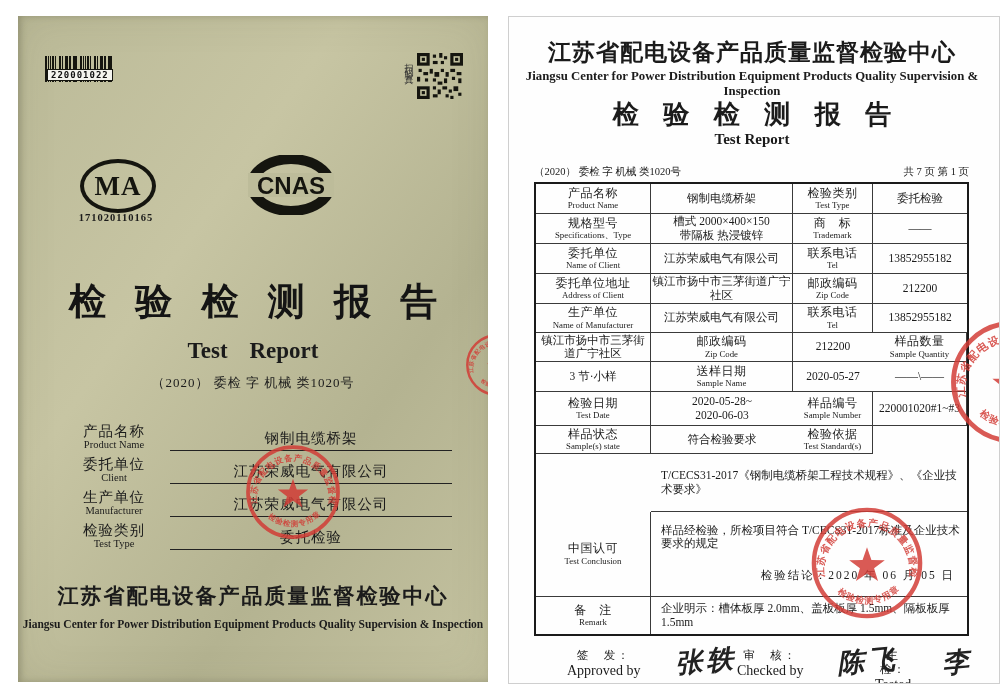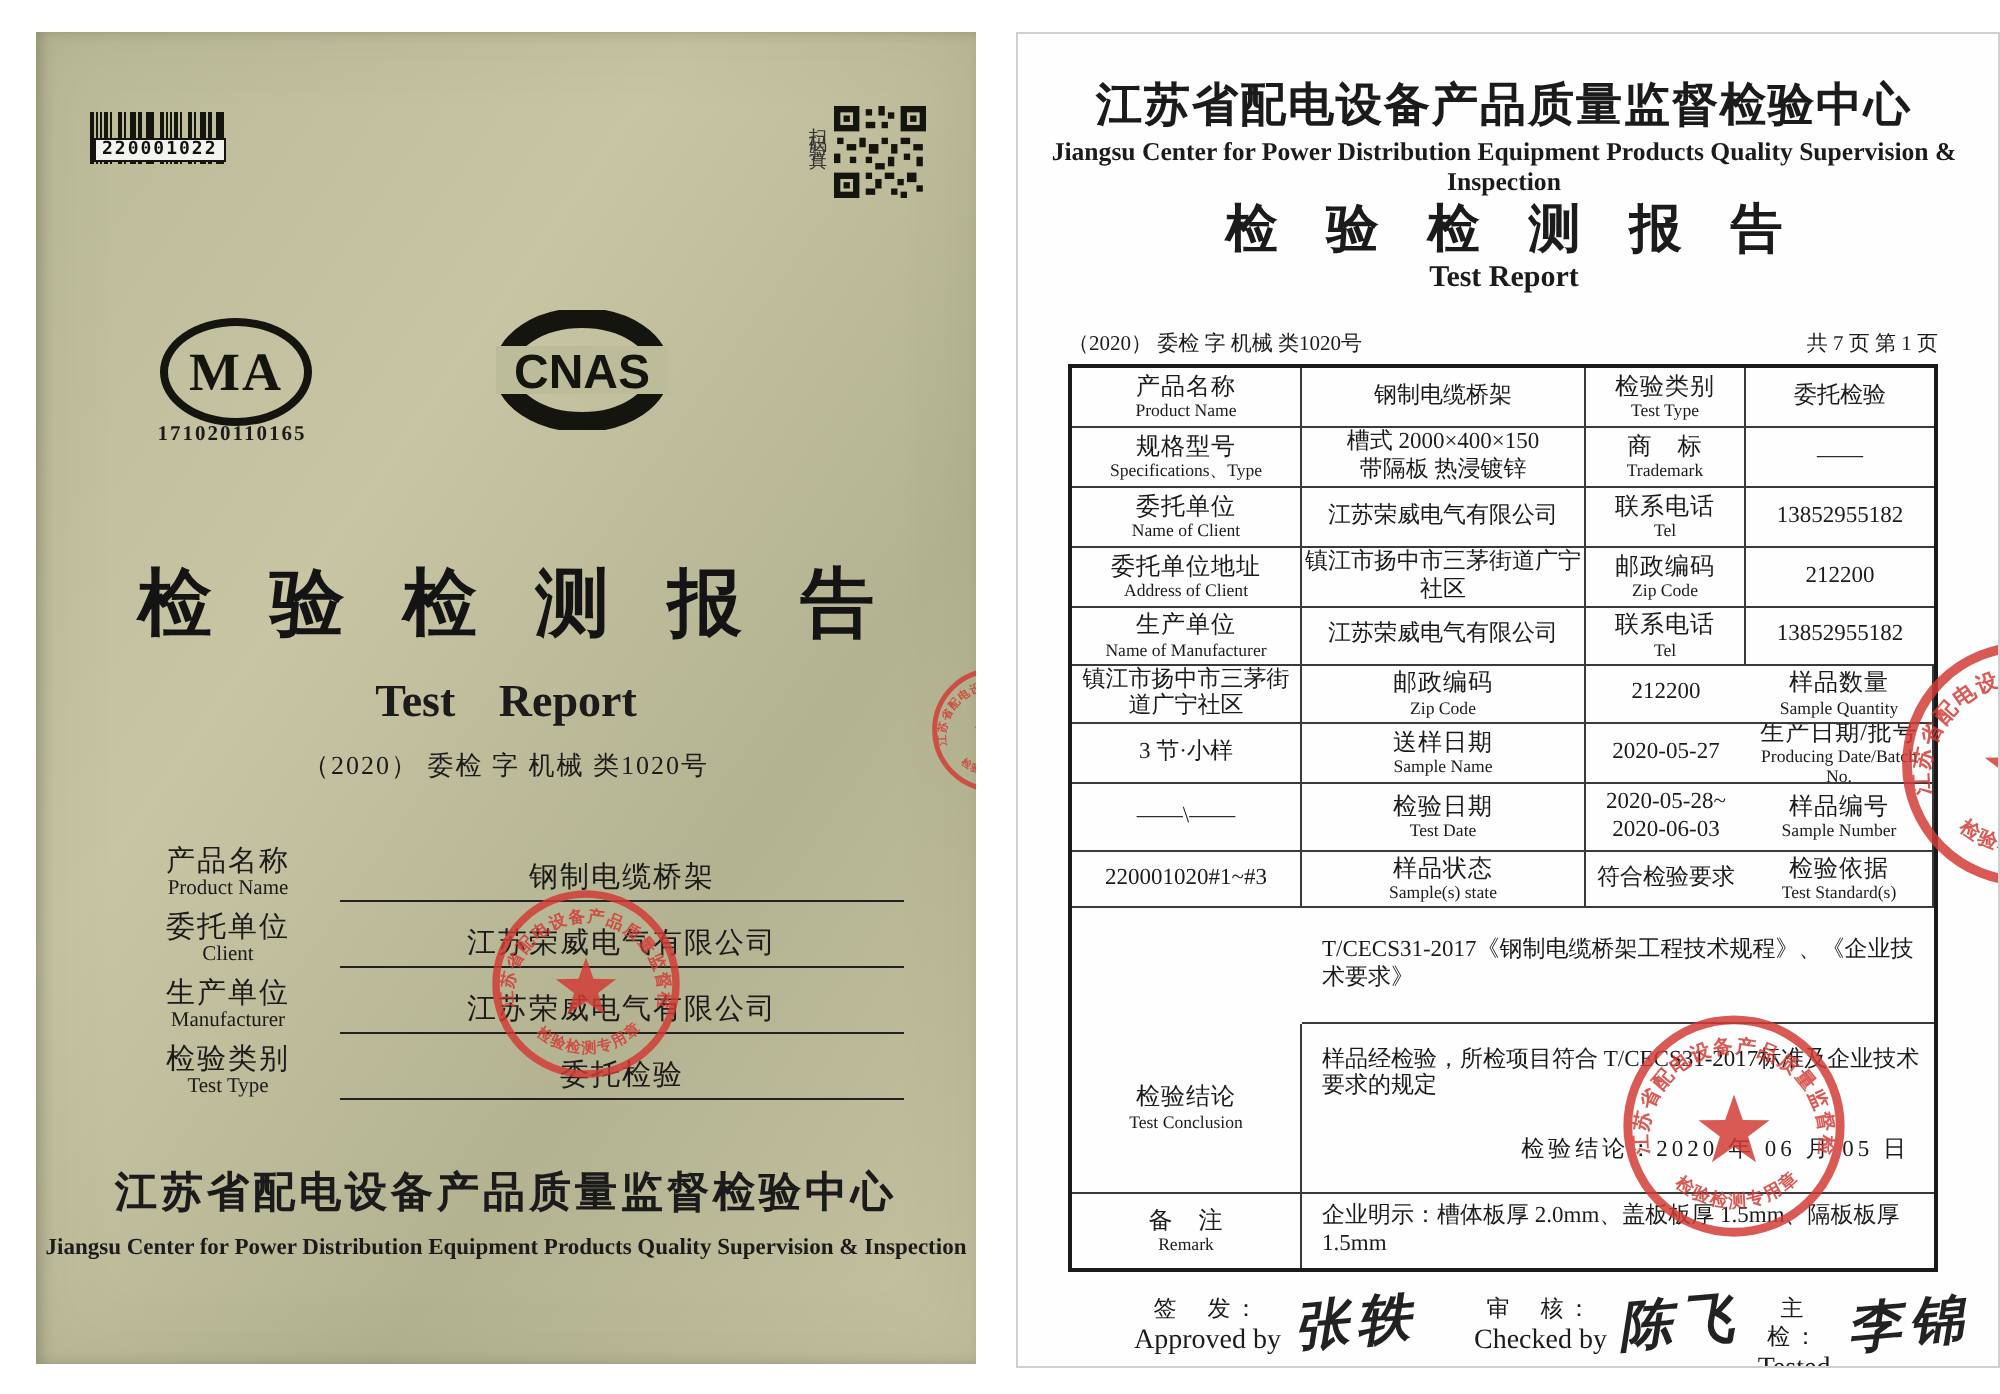--- a/index.html
+++ b/index.html
@@ -71,21 +71,21 @@
   .tc.noB{border-bottom:none;}
   .lcn{font-size:12px;letter-spacing:.5px;}
   .len{font-size:8.8px;}
   .val{font-size:11.5px;}
   .tc.merge{grid-column:2/5;}
   .tc.left{align-items:flex-start;text-align:left;padding-left:10px;box-sizing:border-box;}
   .conc-cell{position:relative;}
   .conc-text{position:absolute;left:10px;right:6px;top:12px;text-align:left;font-size:11.5px;}
   .conc-date{position:absolute;right:12px;bottom:14px;font-size:11.5px;letter-spacing:2px;}
   .sigrow{position:absolute;left:0;top:626px;width:492px;height:42px;}
-  .siggroup{position:absolute;display:flex;align-items:flex-start;}
+  .siggroup{position:absolute;display:flex;align-items:flex-start;gap:28px;}
   .sl{line-height:1.2;text-align:center;padding-top:6px;}
   .sl-cn{font-size:11.5px;letter-spacing:2px;}
   .sl-en{font-size:14px;text-align:center;}
   .signame{font-size:27px;font-style:italic;transform:rotate(-5deg);margin-left:6px;color:#222;
     font-weight:600;letter-spacing:4px;}
 
   
   .stamp{position:absolute;opacity:.84;}
 </style>
 </head>
@@ -320,24 +320,20 @@
       </div>
     <div class="tc">
         <div class="lcn">送样日期</div>
         <div class="len">Sample Name</div>
       </div>
     <div class="tc noR">
         <div class="val">2020-05-27</div>
       </div>
 
     <div class="tc">
-        <div class="lcn">生产日期/批号</div>
-        <div class="len">Producing Date/Batch No.</div>
-      </div>
-    <div class="tc">
         <div class="val">——\——</div>
       </div>
     <div class="tc">
         <div class="lcn">检验日期</div>
         <div class="len">Test Date</div>
       </div>
     <div class="tc noR">
         <div class="val">2020-05-28~</div>
         <div class="val">2020-06-03</div>
       </div>
@@ -359,21 +355,21 @@
 
     <div class="tc">
         <div class="lcn">检验依据</div>
         <div class="len">Test Standard(s)</div>
       </div>
     <div class="tc merge noR left">
         <div class="val">T/CECS31-2017《钢制电缆桥架工程技术规程》、《企业技术要求》</div>
       </div>
 
     <div class="tc">
-        <div class="lcn">检验结论</div>
+        <div class="lcn">中国认可</div>
         <div class="len">Test Conclusion</div>
       </div>
     <div class="tc merge noR conc-cell">
       <div class="conc-text">样品经检验，所检项目符合 T/CECS31-2017标准及企业技术要求的规定</div>
       <div class="conc-date"><span>检验结论：</span><span>2020 年 06 月 05 日</span></div>
     </div>
 
     <div class="tc noB">
         <div class="lcn">备　注</div>
         <div class="len">Remark</div>

